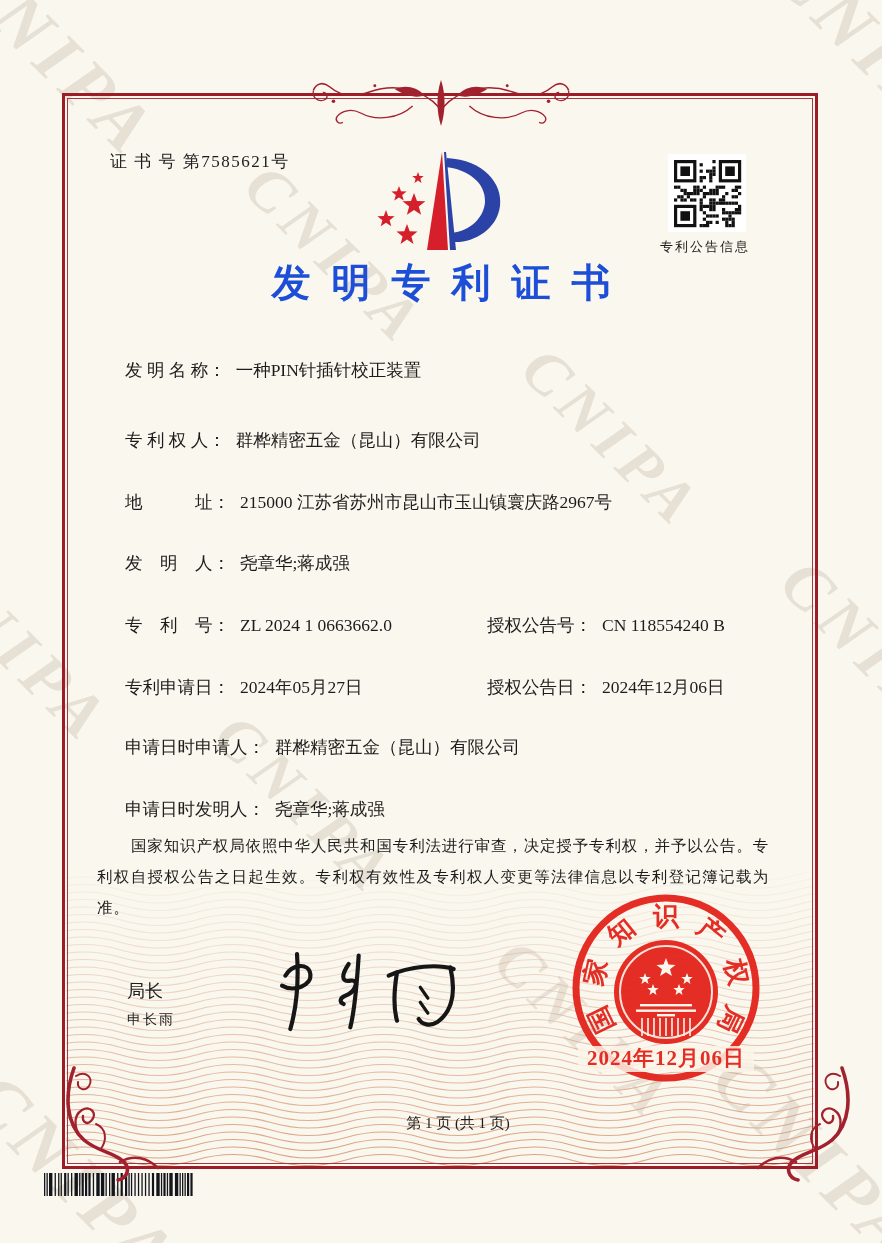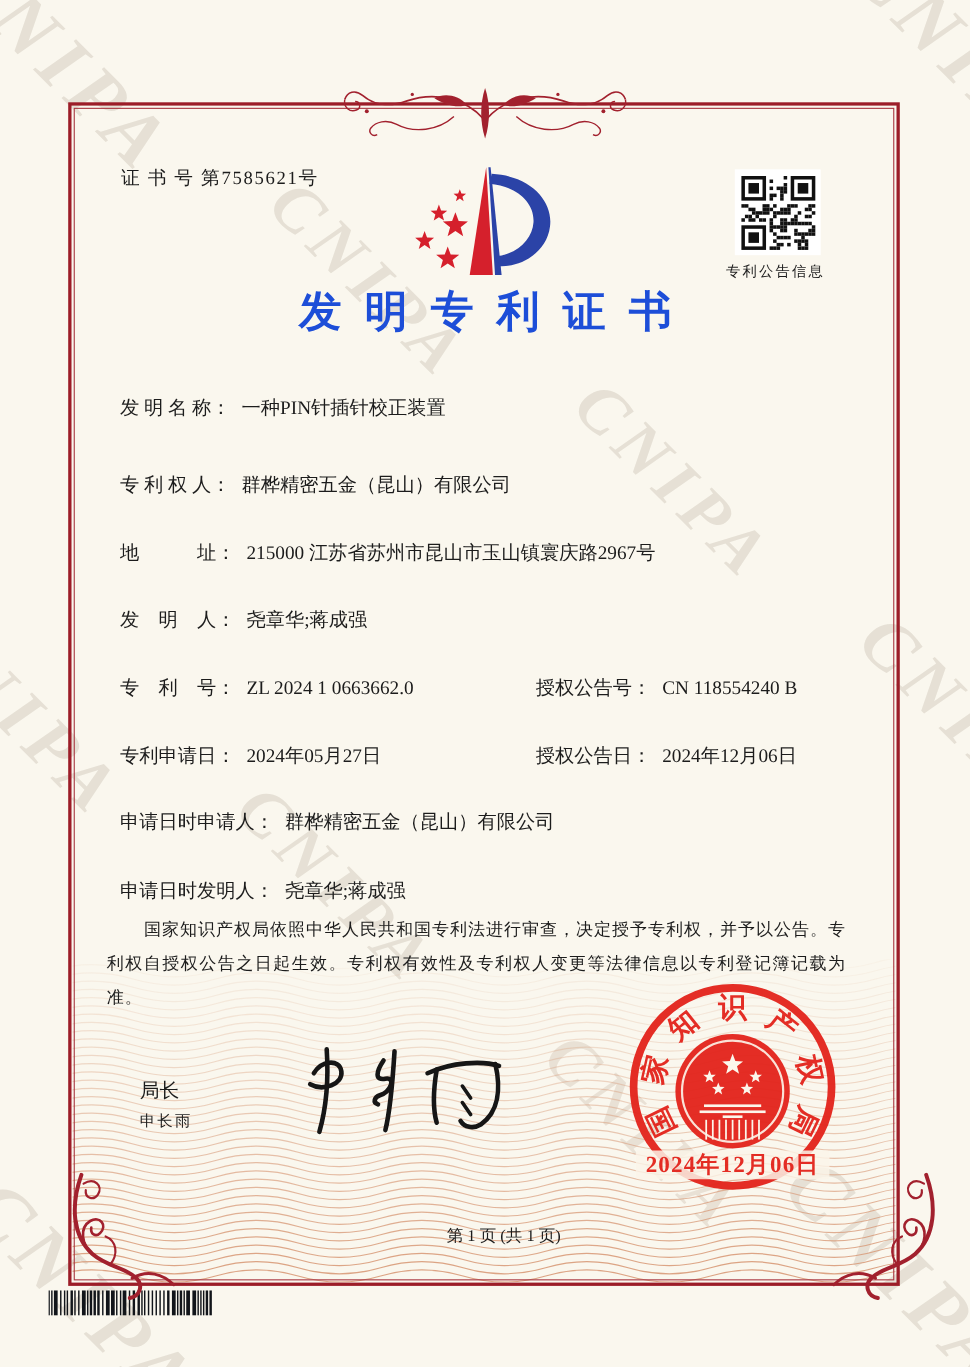--- a/index.html
+++ b/index.html
@@ -18,21 +18,21 @@
   .orn{position:absolute;z-index:4;}
   
   .cert-no{position:absolute;left:110px;top:150px;font-size:17px;letter-spacing:1.5px;z-index:3;}
   .logo{position:absolute;left:372px;top:146px;z-index:3;}
   .qr{position:absolute;left:668px;top:154px;z-index:3;background:#fff;}
   .qr-caption{position:absolute;left:645px;top:238px;width:120px;text-align:center;font-size:13px;
               letter-spacing:2px;z-index:3;}
   .title{position:absolute;left:0;right:0;top:256px;text-align:center;font-size:39px;font-weight:bold;
          letter-spacing:21px;text-indent:21px;color:#1d4ed8;z-index:3;}
   
-  .row{position:absolute;left:109px;font-size:17.5px;line-height:24px;white-space:nowrap;z-index:3;}
+  .row{position:absolute;left:125px;font-size:17.5px;line-height:24px;white-space:nowrap;z-index:3;}
   .row .lbl{margin-right:10px;}
   .rrow{position:absolute;left:487px;font-size:17.5px;line-height:24px;white-space:nowrap;z-index:3;}
   .rrow .lbl{margin-right:10px;}
   
   .statement{position:absolute;left:97px;top:830px;width:672px;font-size:15.5px;line-height:31px;
              text-indent:34px;text-align:justify;letter-spacing:.8px;z-index:3;}
   
   .signer-title{position:absolute;left:127px;top:979px;font-family:"Liberation Sans","DejaVu Sans",sans-serif;
                 font-size:18px;z-index:3;}
   .signer-name{position:absolute;left:127px;top:1011px;font-family:"Liberation Sans","DejaVu Sans",sans-serif;

